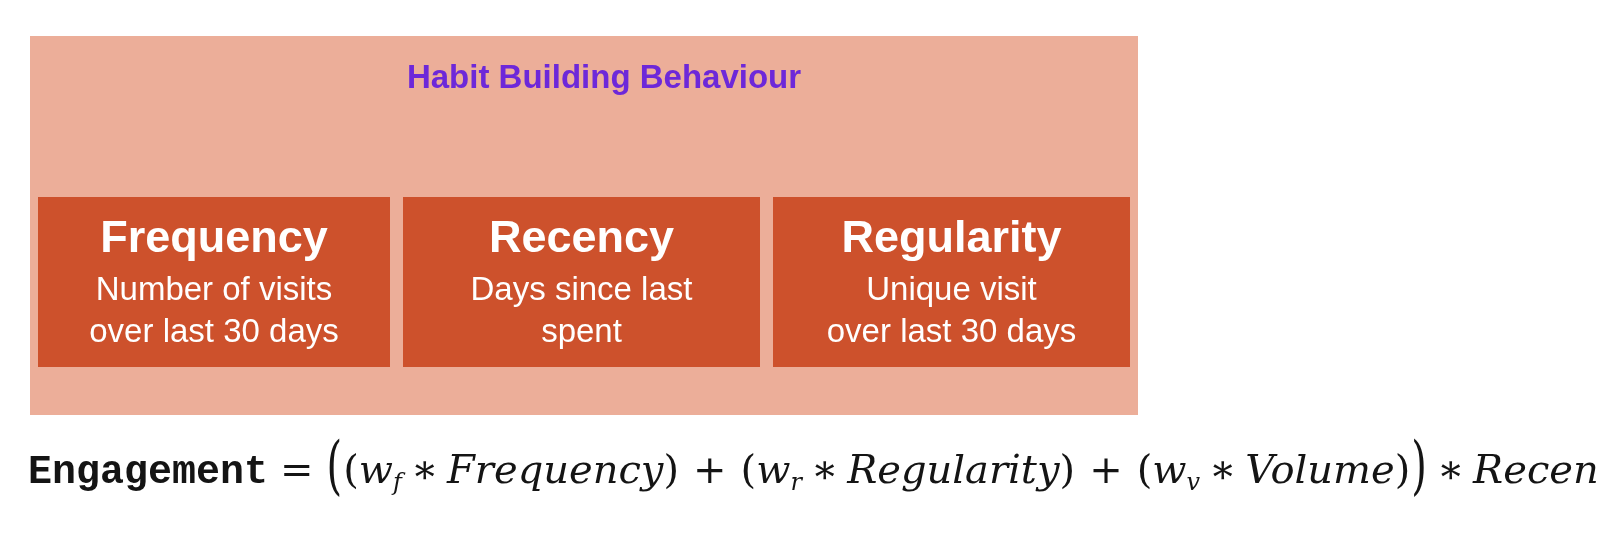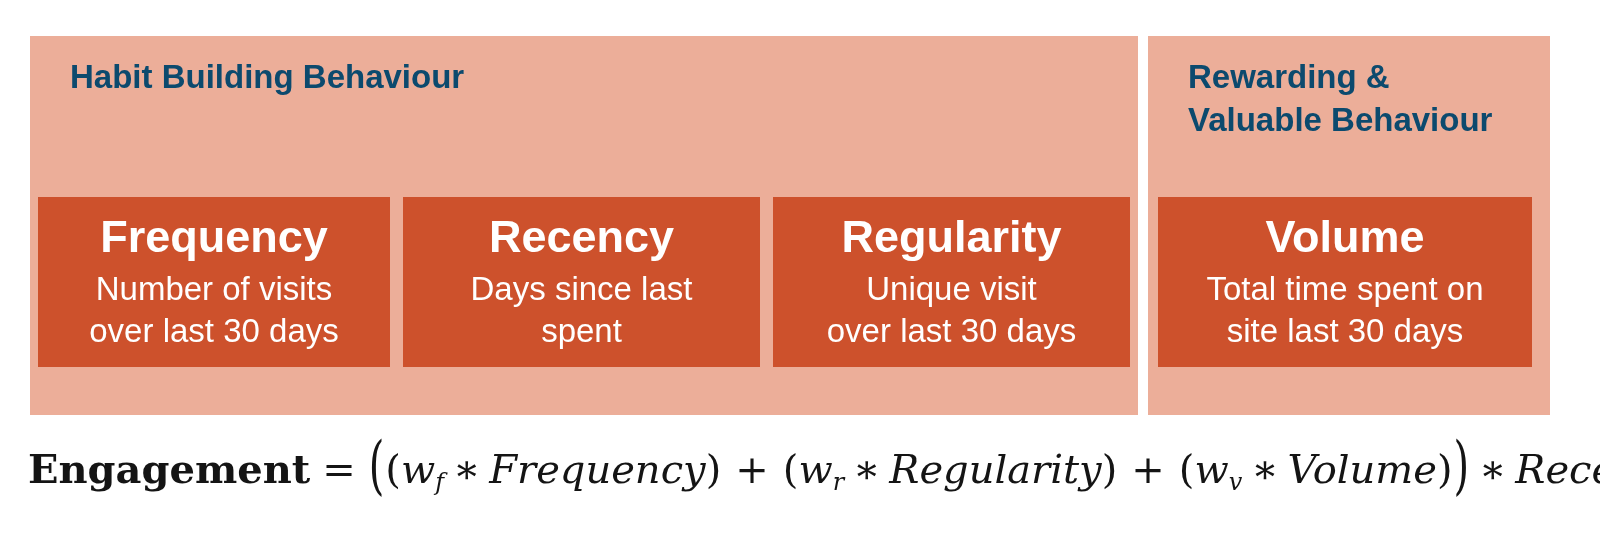--- a/index.html
+++ b/index.html
@@ -13,21 +13,22 @@
 
   .panel {
     position: absolute; top: 36px; height: 379px;
     background: #ECAE99;
   }
   .panel-habit  { left: 30px;   width: 1108px; }
   .panel-reward { left: 1148px; width: 402px; }
 
   .panel-title {
     position: absolute; top: 20px; left: 0; right: 0;
-    font-size: 33px; font-weight: 700; color: #0c4a6e;
+    text-align: center;
+    font-size: 33px; font-weight: 700; color: #6d28d9;
     line-height: 1.3;
     padding-left: 40px;
   }
   .panel-title .line { display: block; }
 
   .metric-box {
     position: absolute; top: 161px; height: 170px;
     background: #CD512C; color: #ffffff;
     display: flex; flex-direction: column;
     align-items: center; justify-content: center;
@@ -46,21 +47,21 @@
     font-size: 33px; font-weight: 400; line-height: 1.28;
   }
   .box-desc .line { display: block; }
 
   .formula {
     position: absolute; left: 28px; top: 429px; height: 80px;
     line-height: 80px; white-space: nowrap;
     font-family: "DejaVu Serif", "Liberation Serif", serif;
     font-size: 40px; color: #141414;
   }
-  .f-lhs { font-weight: 700; font-style: normal; }
+  .f-lhs { font-weight: 700; font-style: normal; font-family: Liberation Mono, monospace; }
   .f-eq { margin: 0 12px; }
   .f-plus { margin: 0 14px; }
   .f-var { font-style: italic; }
   .f-w { font-style: italic; }
   .f-sub { font-style: italic; font-size: 0.6em; vertical-align: -0.28em; letter-spacing: 0; }
   .f-star { margin: 0 9px; font-style: normal; }
   .f-paren { font-style: normal; }
   .f-bigparen {
     display: inline-block;
     transform: scaleY(1.6);
@@ -95,32 +96,18 @@
 
     <div class="metric-box box-regularity">
       <div class="box-title">Regularity</div>
       <div class="box-desc">
         <span class="line">Unique visit</span>
         <span class="line">over last 30 days</span>
       </div>
     </div>
   </section>
 
-  <section class="panel panel-reward">
-    <div class="panel-title">
-      <span class="line">Rewarding &amp;</span>
-      <span class="line">Valuable Behaviour</span>
-    </div>
-
-    <div class="metric-box box-volume">
-      <div class="box-title">Volume</div>
-      <div class="box-desc">
-        <span class="line">Total time spent on</span>
-        <span class="line">site last 30 days</span>
-      </div>
-    </div>
-  </section>
 
   <div class="formula">
     <span class="f-lhs">Engagement</span><span class="f-eq">=</span><span class="f-bigparen">(</span><span class="f-paren">(</span><span class="f-w">w</span><span class="f-sub">f</span><span class="f-star">∗</span><span class="f-var">Frequency</span><span class="f-paren">)</span><span class="f-plus">+</span><span class="f-paren">(</span><span class="f-w">w</span><span class="f-sub">r</span><span class="f-star">∗</span><span class="f-var">Regularity</span><span class="f-paren">)</span><span class="f-plus">+</span><span class="f-paren">(</span><span class="f-w">w</span><span class="f-sub">v</span><span class="f-star">∗</span><span class="f-var">Volume</span><span class="f-paren">)</span><span class="f-bigparen">)</span><span class="f-star">∗</span><span class="f-var">Recency</span>
   </div>
 
 </div>
 
 </body></html>

